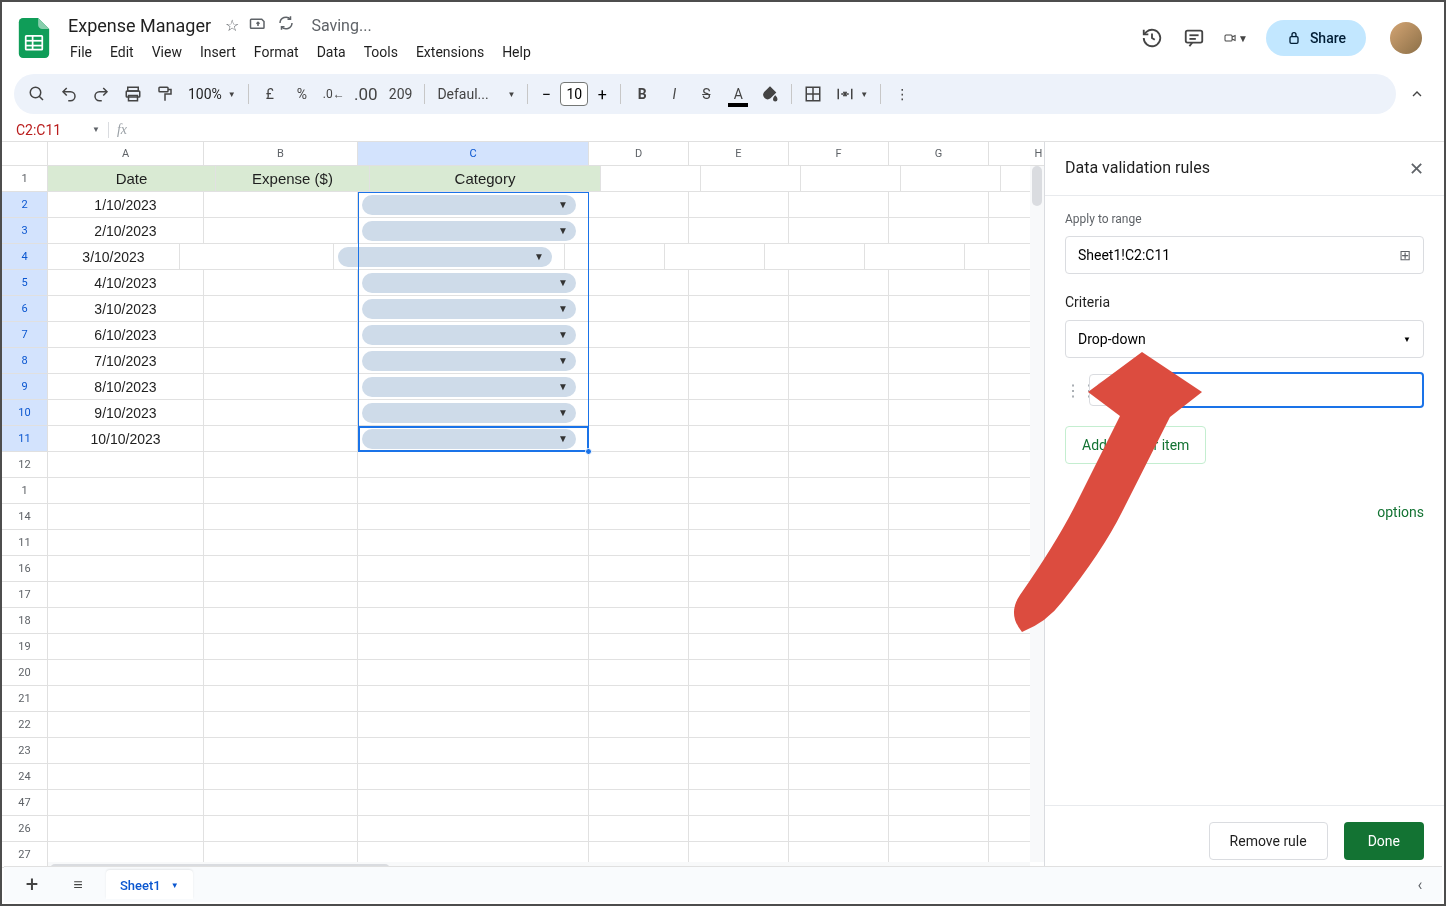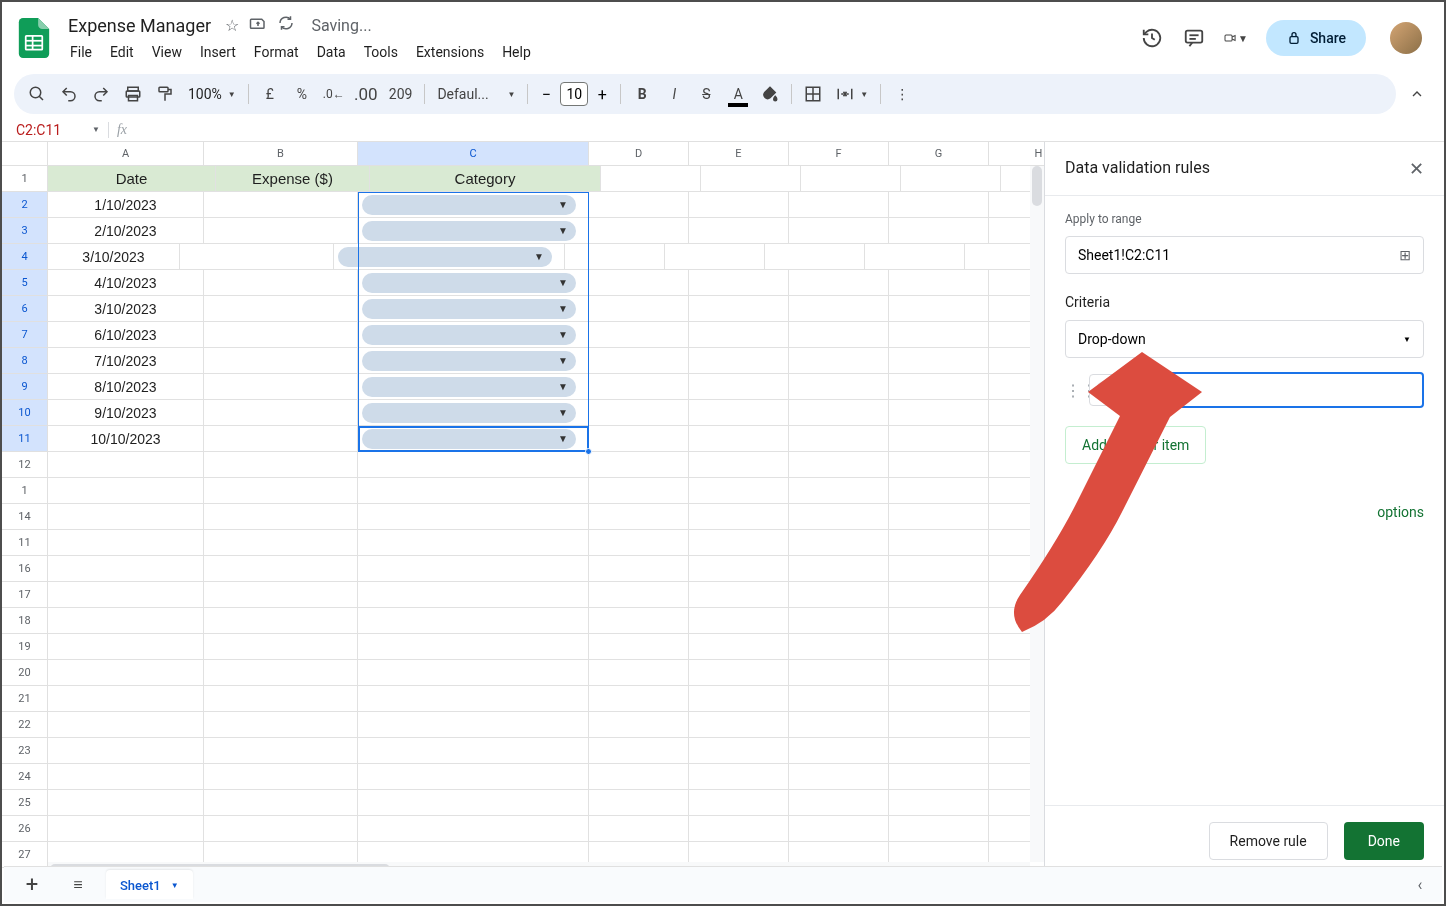--- a/index.html
+++ b/index.html
@@ -291,21 +291,21 @@
           <div class="rh">11</div>
           <div class="rh">16</div>
           <div class="rh">17</div>
           <div class="rh">18</div>
           <div class="rh">19</div>
           <div class="rh">20</div>
           <div class="rh">21</div>
           <div class="rh">22</div>
           <div class="rh">23</div>
           <div class="rh">24</div>
-          <div class="rh">25</div>
+          <div class="rh">47</div>
           <div class="rh">26</div>
           <div class="rh">27</div>
           <div class="rh">28</div>
         </div>
       <div class="cells" id="cells">
           <div class="row">
             <div class="cell hdr-cell" style="width: 168px;">Date</div>
             <div class="cell hdr-cell" style="width: 154px;">Expense ($)</div>
             <div class="cell hdr-cell" style="width: 231px;">Category</div>
             <div class="cell" style="width: 100px;"></div>

